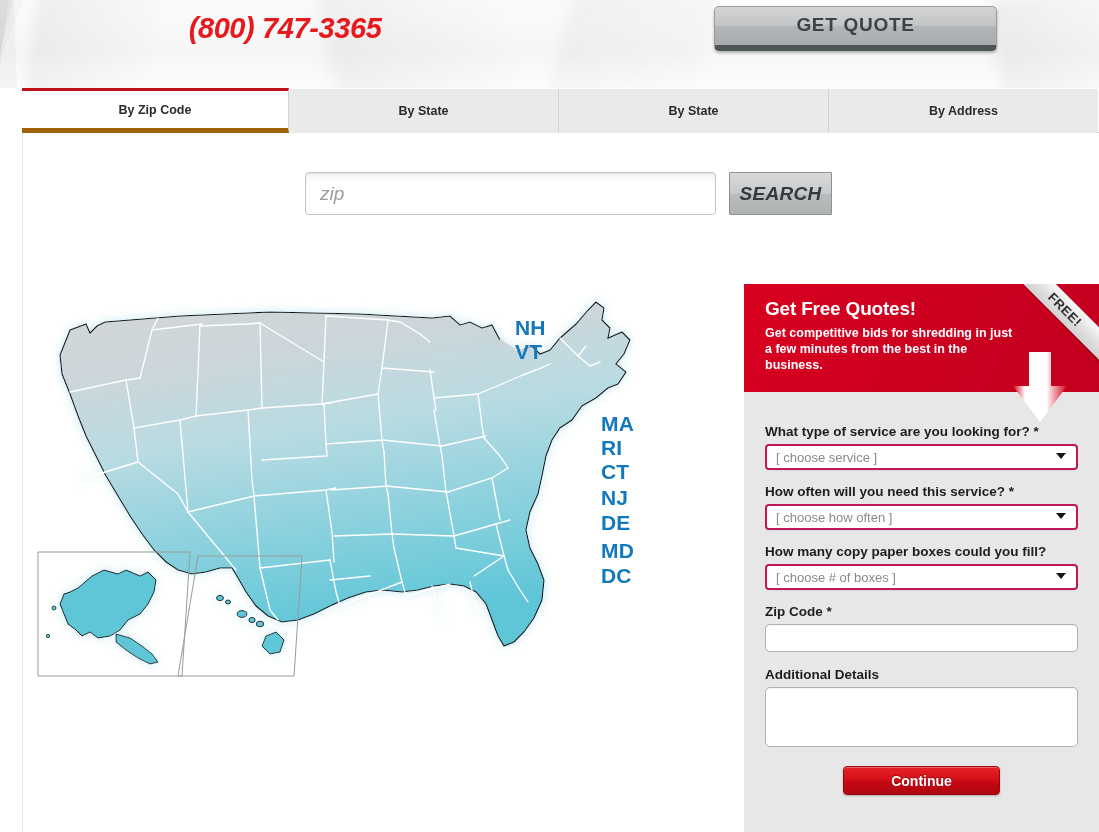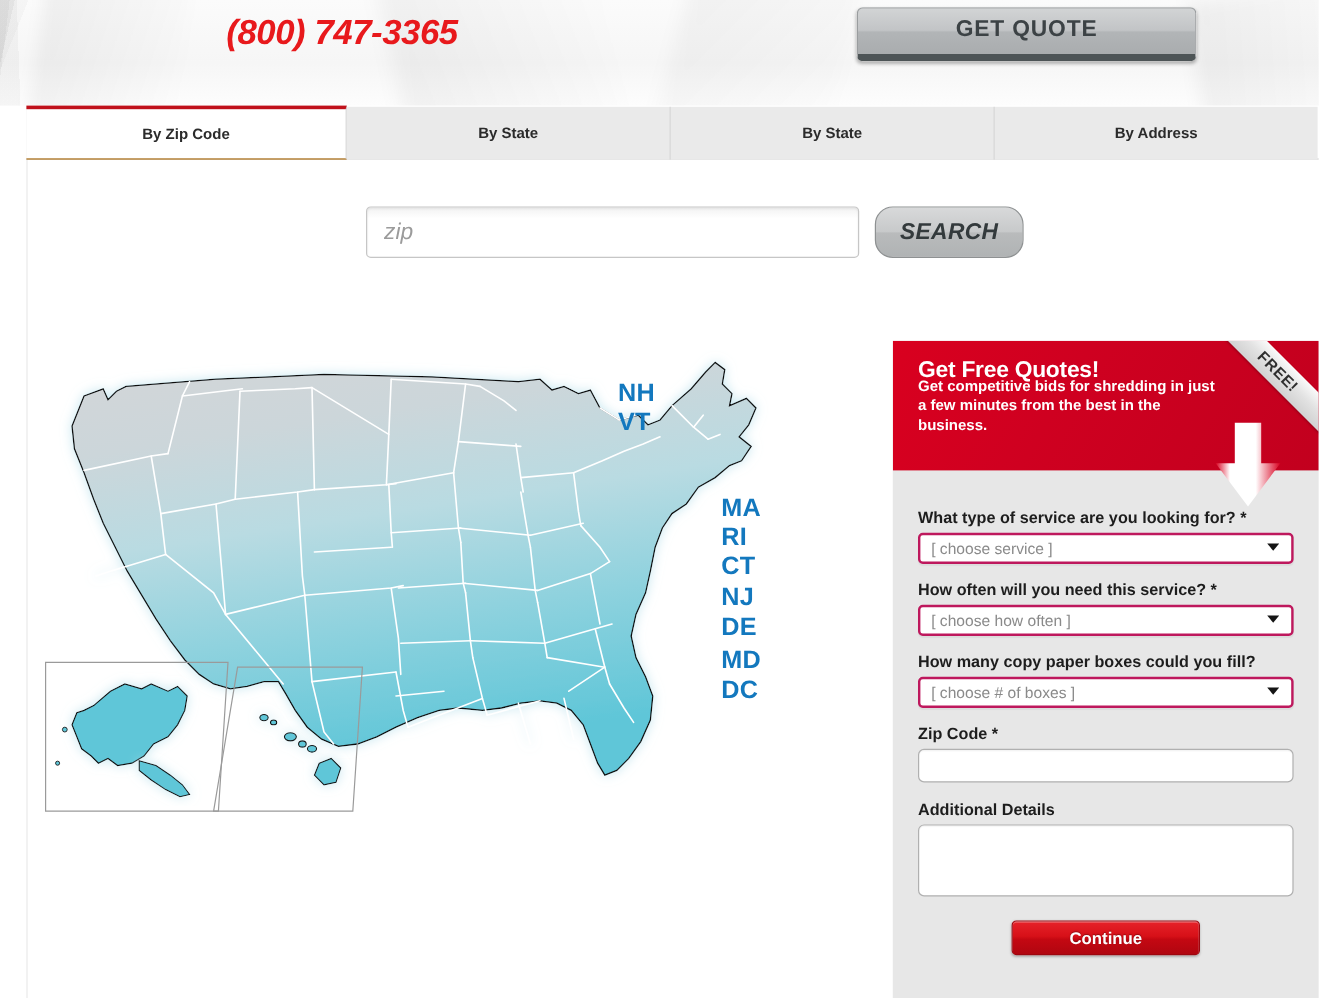--- a/index.html
+++ b/index.html
@@ -100,21 +100,21 @@
     color: #2b2b2b;
     background: #eaeaea;
     border-right: 1px solid #d4d4d4;
     cursor: pointer;
     position: relative;
   }
   .tab:last-child { border-right: none; }
   .tab.active {
     background: #ffffff;
     border-top: 3px solid #c0111b;
-    border-bottom: 1px solid #a16207;
+    border-bottom: 5px solid #a16207;
     margin-top: -1px;
     height: 45px;
   }
 
   
   #search-row {
     position: absolute;
     left: 305px; top: 172px;
     display: flex; align-items: flex-start;
   }
@@ -127,23 +127,23 @@
     padding: 0 14px;
     font-size: 19px; font-style: italic;
     color: #3a3a3a;
     font-family: "Liberation Sans", sans-serif;
     outline: none;
   }
   #zip-input::placeholder { color: #9b9b9b; font-style: italic; }
 
   #search-btn {
     margin-left: 13px;
-    width: 124px; height: 43px;
+    width: 103px; height: 43px;
     border: 1px solid #8e9192;
-    border-radius: 15px;
+    border-radius: 1px;
     background: linear-gradient(180deg, #d8d9da 0%, #c7c9ca 50%, #b9bbbc 51%, #b0b3b4 100%);
     font-size: 19px; font-weight: bold; font-style: italic;
     color: #333a3c;
     letter-spacing: 0.3px;
     display: flex; align-items: center; justify-content: center;
     cursor: pointer;
   }
 
   
   #map-area {
@@ -174,21 +174,21 @@
     width: 355px; height: 108px;
     background: linear-gradient(120deg, #d9001f 0%, #cf0020 40%, #c2001e 100%);
     overflow: hidden;
   }
   #quote-title {
     position: absolute; left: 21px; top: 14px;
     font-size: 19px; font-weight: bold; color: #ffffff;
     letter-spacing: -0.2px;
   }
   #quote-sub {
-    position: absolute; left: 21px; top: 30px;
+    position: absolute; left: 21px; top: 41px;
     width: 250px;
     font-size: 12.5px; font-weight: bold; color: #ffffff;
     line-height: 16px;
   }
   #free-ribbon {
     position: absolute;
     right: -36px; top: 14px;
     width: 140px; height: 23px;
     background: linear-gradient(180deg, #fafafa 0%, #e2e2e2 50%, #d2d2d2 100%);
     transform: rotate(45deg);

